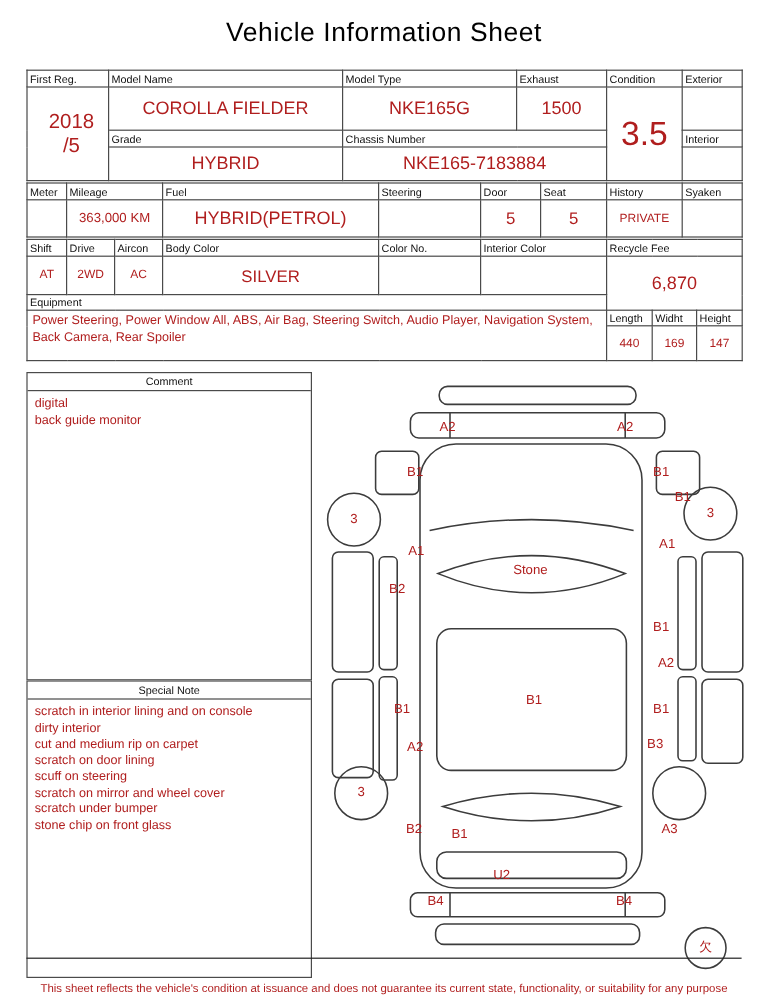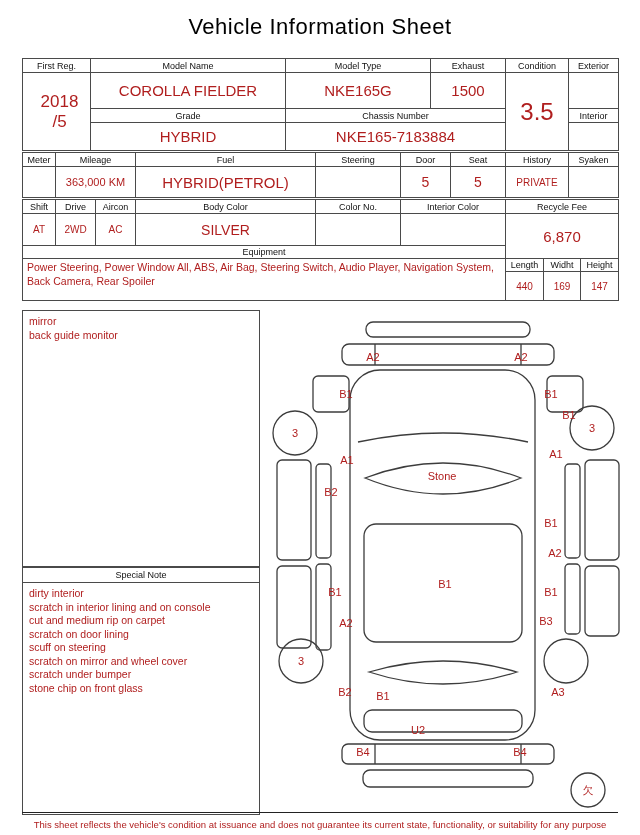--- a/index.html
+++ b/index.html
@@ -4,46 +4,46 @@
 <style>
   :root { --accent:#b01e1e; --line:#4a4a4a; }
   * { margin:0; padding:0; box-sizing:border-box; }
   html,body { background:#fff; }
   body { font-family:"Liberation Sans", sans-serif; color:#111; }
   .sheet { position:relative; width:640px; height:835px; background:#fff; margin:0 auto; overflow:hidden;border-radius:19px; }
   .title { position:absolute; top:14px; left:0; width:100%; text-align:center; font-size:22px; letter-spacing:.5px; color:#000; }
 
   table { border-collapse:collapse; table-layout:fixed; position:absolute; background:#fff; }
   td { border:1px solid var(--line); overflow:hidden; vertical-align:middle; }
-  td.lbl { font-size:9px; text-align:center; color:#111; padding:1px 2px; font-weight:normal; }
+  td.lbl { font-size:9px; text-align:left; color:#111; padding:1px 2px; font-weight:normal; }
   td.val { color:var(--accent); text-align:center; }
   tr.h14 { height:14px; } tr.h36 { height:36px; } tr.h28 { height:28px; }
   tr.h31 { height:31px; } tr.h32 { height:32px; } tr.h13 { height:13px; } tr.h29 { height:29px; }
   .v10 { font-size:10px; } .v11 { font-size:11px; } .v13 { font-size:10px; }
-  .v14 { font-size:14px; } .v15 { font-size:15px;margin-top:48px; } .v17 { font-size:17px; } .v20 { font-size:24px; }
+  .v14 { font-size:14px; } .v15 { font-size:15px;margin-top:48px; } .v17 { font-size:17px; } .v20 { font-size:28px; }
   .left { text-align:left; padding-left:6px; }
   .pre { white-space:pre-line; line-height:1.15; }
   td.equip { font-size:10.5px; text-align:left; vertical-align:top; padding:2px 4px; line-height:1.3; }
 
   .blockA { left:22px; top:58px; width:596px; }
   .blockB { left:22px; top:152px; width:596px; }
   .blockC { left:22px; top:199px; width:596px; }
 
   .cbox { position:absolute; left:22px; width:238px; border:1px solid var(--line); background:#fff; }
   .cbox .hd { font-size:9px; text-align:center; border-bottom:1px solid var(--line); padding:2px 0; color:#111; }
   .cbox .content { padding:4px 6px; color:var(--accent); font-size:10.5px; line-height:13.5px; }
   #comment { top:310px; height:257px; }
   #special { top:567px; height:248px; }
 
   #diagram { position:absolute; left:263px; top:312px; width:375px; height:505px; }
   #diagram svg { position:absolute; left:0; top:0; }
   #diagram svg * { fill:none; stroke:#3c3c3c; stroke-width:1.3; }
   .marker { position:absolute; transform:translate(-50%,-50%); color:var(--accent); font-size:11px; white-space:nowrap; line-height:1; }
 
-  #footer { position:absolute; left:22px; width:596px; bottom:5px; border-top:1.5px solid #222; padding-top:6px; color:var(--accent); font-size:9.5px; text-align:center; }
+  #footer { position:absolute; left:22px; width:596px; bottom:5px; border-top:1.5px solid #222; padding-top:20px; color:var(--accent); font-size:9.5px; text-align:center; }
 </style>
 </head>
 <body>
 
 <div class="sheet">
 
   <div class="title">Vehicle Information Sheet</div>
 
   <table class="blockA">
     <colgroup>
@@ -162,31 +162,32 @@
     </tr>
     <tr class="h29">
       <td class="val v13">440</td>
       <td class="val v13">169</td>
       <td class="val v13">147</td>
     </tr>
   </tbody>
     </table>
 
   <div class="cbox" id="comment">
+    <div class="hd">Comment</div>
     <div class="content">
-        <div>mirror</div>
+        <div>digital</div>
         <div>back guide monitor</div>
       </div>
   </div>
 
   <div class="cbox" id="special">
     <div class="hd">Special Note</div>
     <div class="content">
+        <div>scratch in interior lining and on console</div>
         <div>dirty interior</div>
-        <div>scratch in interior lining and on console</div>
         <div>cut and medium rip on carpet</div>
         <div>scratch on door lining</div>
         <div>scuff on steering</div>
         <div>scratch on mirror and wheel cover</div>
         <div>scratch under bumper</div>
         <div>stone chip on front glass</div>
       </div>
   </div>
 
   <div id="diagram">

